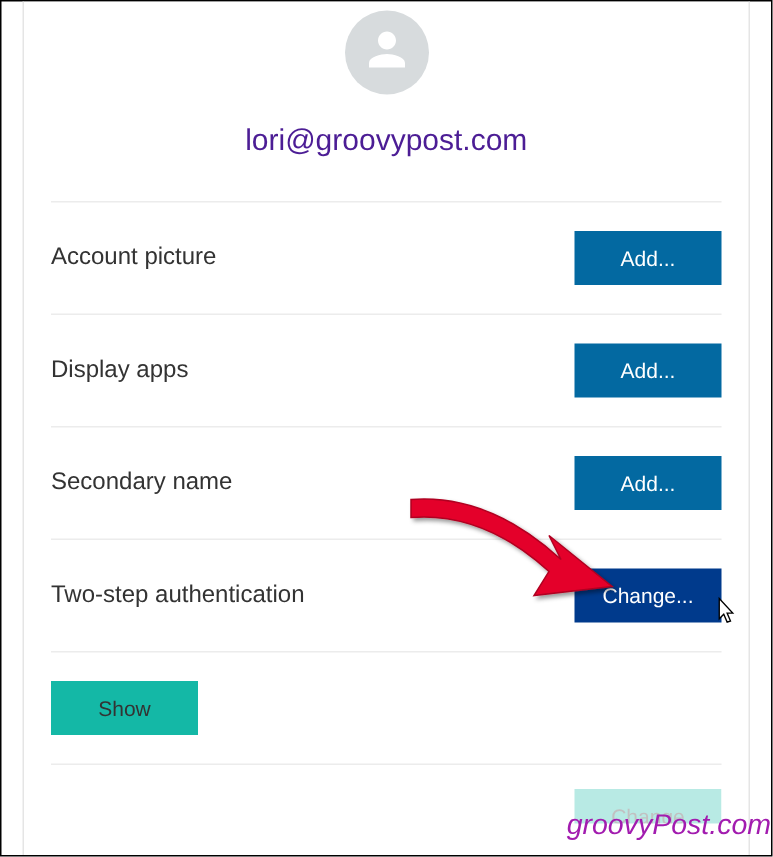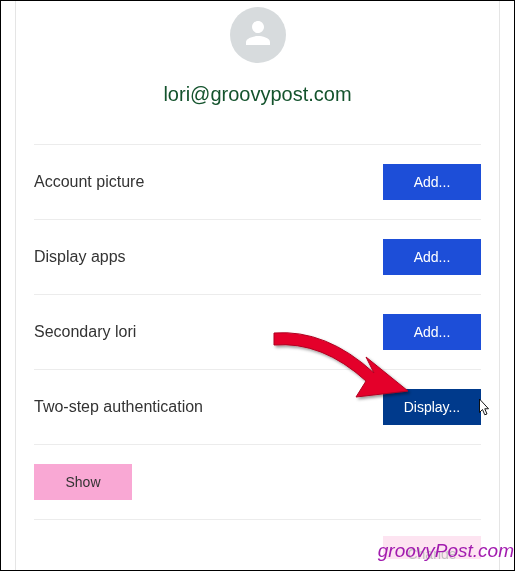--- a/index.html
+++ b/index.html
@@ -32,26 +32,25 @@
       border-radius: 50%;
       background: #d7dbdd;
       margin: 0 auto 20px auto;
       display: flex;
       align-items: center;
       justify-content: center;
     }
     .avatar-circle svg { width: 36px; height: 36px; fill: #fff; }
     .email {
       font-size: 20px;
-      color: #14532d;
+      color: #4c1d95;
       font-weight: 400;
     }
     .rows {
       padding: 0 18px;
-      margin-top: 10px;
     }
     .row {
       display: flex;
       align-items: center;
       justify-content: space-between;
       border-top: 1px solid #ececec;
       height: 75px;
     }
     .row-label {
       font-size: 16px;
@@ -64,29 +63,29 @@
       border: none;
       font-size: 14px;
       font-family: inherit;
       cursor: pointer;
       padding: 0 16px;
       display: inline-flex;
       align-items: center;
       justify-content: center;
     }
     .btn-primary {
-      background: #1d4ed8;
+      background: #0369a1;
       color: #fff;
     }
     .btn-primary-dark {
       background: #003a8c;
       color: #fff;
     }
     .btn-secondary {
-      background: #f9a8d4;
+      background: #14b8a6;
       color: #333;
       text-align: right;
     }
     .arrow {
       position: absolute;
       left: 265px;
       top: 320px;
       z-index: 10;
       pointer-events: none;
     }
@@ -139,27 +138,27 @@
       <span class="row-label">Account picture</span>
       <button class="btn btn-primary">Add...</button>
     </div>
 
     <div class="row">
       <span class="row-label">Display apps</span>
       <button class="btn btn-primary">Add...</button>
     </div>
 
     <div class="row">
-      <span class="row-label">Secondary lori</span>
+      <span class="row-label">Secondary name</span>
       <button class="btn btn-primary">Add...</button>
     </div>
 
     <div class="row">
       <span class="row-label">Two-step authentication</span>
-      <button class="btn btn-primary-dark">Display...</button>
+      <button class="btn btn-primary-dark">Change...</button>
     </div>
 
     <div class="row">
       <button class="btn btn-secondary">Show</button>
     </div>
 
     <div class="partial-row">
       <span class="row-label"></span>
       <button class="btn btn-secondary" style="opacity:0.3">Change</button>
     </div>

